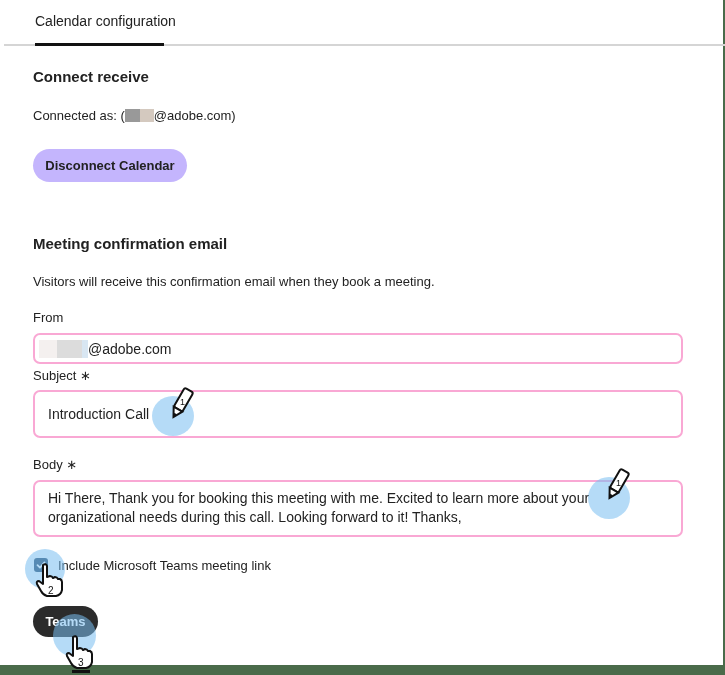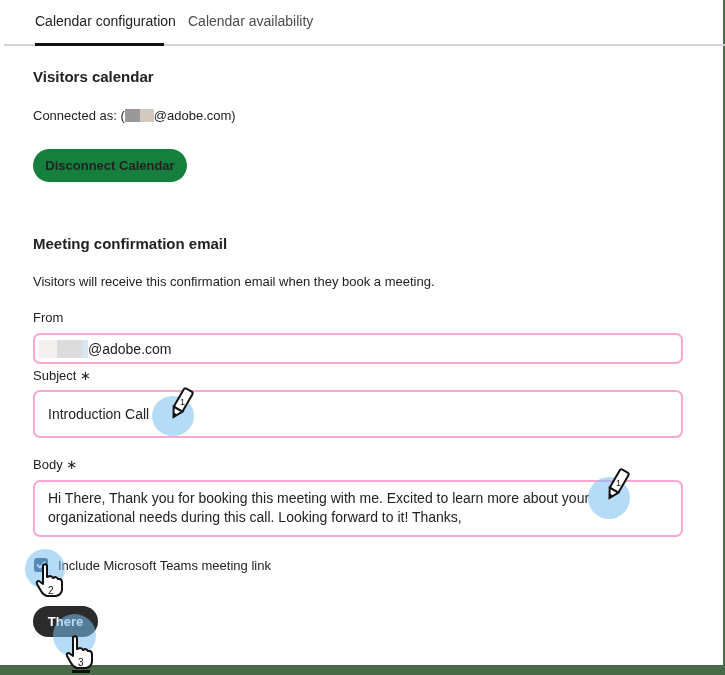--- a/index.html
+++ b/index.html
@@ -18,21 +18,21 @@
   .tab.t1 { left: 31px; color: #222; }
   .tab.t2 { left: 184px; color: #4b4b4b; }
   .tab-indicator { position: absolute; left: 31px; top: 43px; width: 129px; height: 3px; background: #111; }
 
   .h2 { position: absolute; left: 33px; font-size: 15px; font-weight: bold; color: #222; }
   .txt { position: absolute; left: 33px; font-size: 13px; color: #222; white-space: nowrap; }
   .blur { display: inline-block; height: 13px; vertical-align: -2px; }
 
   .btn-gray {
     position: absolute; left: 33px; top: 149px; width: 154px; height: 33px;
-    border-radius: 17px; background: #15803d; border: none;
+    border-radius: 17px; background: #c4b5fd; border: none;
     font-family: "Liberation Sans", sans-serif; font-size: 13px; font-weight: bold; color: #222;
     cursor: pointer;
   }
 
   .field {
     position: absolute; left: 33px; width: 650px; background: #fff;
     border: 2px solid #f9a8d4; border-radius: 7px; box-sizing: border-box;
     font-family: "Liberation Sans", sans-serif; font-size: 14px; color: #222;
     padding: 0 13px; display: flex; align-items: center;
   }
@@ -53,25 +53,24 @@
 </style>
 </head>
 <body>
 
 <div class="right-border"></div>
 <div class="bottom-bar"></div>
 
 <div class="tabs">
   <div class="baseline"></div>
   <div class="tab t1">Calendar configuration</div>
-  <div class="tab t2">Calendar availability</div>
   <div class="tab-indicator"></div>
 </div>
 
-<div class="h2" style="top:68px;">Visitors calendar</div>
+<div class="h2" style="top:68px;">Connect receive</div>
 <div class="txt" style="top:108px;">
   <span>Connected as: (</span><span class="blur" style="width:15px;background:#999;"></span><span class="blur" style="width:14px;background:#d4c9bf;"></span><span>@adobe.com)</span>
 </div>
 <button class="btn-gray">Disconnect Calendar</button>
 
 <div class="h2" style="top:235px;">Meeting confirmation email</div>
 <div class="txt" style="top:274px;">Visitors will receive this confirmation email when they book a meeting.</div>
 
 <div class="txt" style="top:310px;">From</div>
 <div class="field" style="top:333px;height:31px;">
@@ -87,21 +86,21 @@
 <div class="txt" style="top:457px;">Body ∗</div>
 <div class="field area" style="top:480px;height:57px;">Hi There, Thank you for booking this meeting with me. Excited to learn more about your organizational needs during this call. Looking forward to it! Thanks,</div>
 
 <div class="checkbox">
   <svg width="14" height="14" viewBox="0 0 14 14">
       <path d="M3.5 7.2 L6 9.6 L10.5 4.4" stroke="#fff" stroke-width="1.8" fill="none" stroke-linecap="round" stroke-linejoin="round"></path>
     </svg>
 </div>
 <div class="txt" style="top:558px;left:58px;">Include Microsoft Teams meeting link</div>
 
-<button class="btn-dark">There</button>
+<button class="btn-dark">Teams</button>
 
 <div class="halo" style="left:152px;top:396px;width:42px;height:40px;"></div>
 <svg class="annot" style="left:165px;top:384px;" width="32" height="40" viewBox="0 0 32 40">
   <g transform="rotate(30 16 20)">
       <rect x="11" y="4" width="10" height="22" rx="2" fill="#fff" stroke="#111" stroke-width="2"></rect>
       <path d="M11 26 L16 35 L21 26 Z" fill="#fff" stroke="#111" stroke-width="2"></path>
       <path d="M14.5 31 L16 35 L17.5 31 Z" fill="#111"></path>
     </g>
   <text x="15" y="21" font-family="Liberation Sans, sans-serif" font-size="9" fill="#111">1</text>
 </svg>

